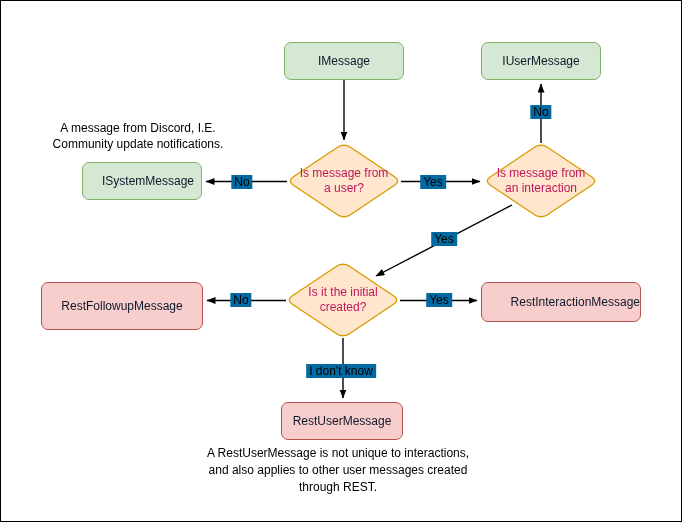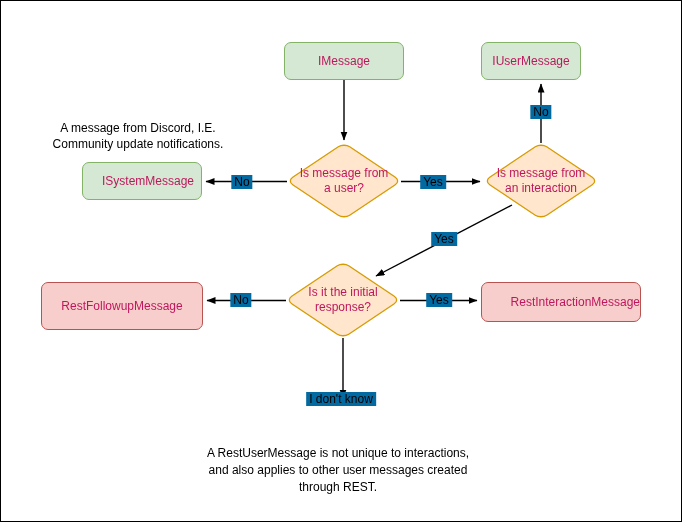--- a/index.html
+++ b/index.html
@@ -12,30 +12,30 @@
     font-family:"Liberation Sans", sans-serif;
     overflow:hidden;
   }
   svg.edges-layer { position:absolute; left:0; top:0; }
 
   .node {
     position:absolute;
     display:flex; align-items:center; justify-content:center;
     box-sizing:border-box;
     text-align:center;
-    font-size:12px; color:#be185d;
+    font-size:12px; color:#0f172a;
     border-radius:7px;
     border:1px solid #000;
     line-height:14px;
   }
   .node.green { background:#d5e8d4; border-color:#82b366; }
   .node.red   { background:#f8cecc; border-color:#b85450; }
 
   #node-imessage        { left:283px; top:41px;  width:120px; height:38px; }
-  #node-iusermessage    { left:480px; top:41px;  width:100px; height:38px; }
+  #node-iusermessage    { left:480px; top:41px;  width:120px; height:38px; }
   #node-isystemmessage  { left:81px;  top:161px; width:120px; height:38px;padding-left:12px; }
   #node-restfollowup    { left:40px;  top:281px; width:162px; height:48px; }
   #node-restinteraction { left:480px; top:281px; width:160px; height:40px;justify-content:flex-end; }
   #node-restuser        { left:280px; top:401px; width:122px; height:38px; }
 
   .decision-label {
     position:absolute;
     width:110px;
     transform:translate(-50%,-50%);
     text-align:center;
@@ -54,21 +54,21 @@
     padding:0 3px;
     font-size:12px; color:#000;
     white-space:nowrap;
   }
   #elbl-user-no        { left:241px; top:181px; }
   #elbl-user-yes       { left:432px; top:181px; }
   #elbl-interaction-no { left:540px; top:111px; }
   #elbl-interaction-yes{ left:443px; top:238px; }
   #elbl-initial-no     { left:240px; top:299px; }
   #elbl-initial-yes    { left:438px; top:299px; }
-  #elbl-initial-idk    { left:340px; top:370px;margin-top:28px; }
+  #elbl-initial-idk    { left:340px; top:370px; }
 
   .note {
     position:absolute;
     font-size:12px; color:#000;
     text-align:center;
     line-height:16px;
     white-space:pre-line;
   }
   #note-system   { left:42px;  top:119px; width:190px; }
   #note-restuser { left:177px; top:444px; width:320px; line-height:17px; }
@@ -107,27 +107,30 @@
   </div>
   <div class="node green" id="node-isystemmessage">
     <span>ISystemMessage</span>
   </div>
   <div class="node red" id="node-restfollowup">
     <span>RestFollowupMessage</span>
   </div>
   <div class="node red" id="node-restinteraction">
     <span>RestInteractionMessage</span>
   </div>
+  <div class="node red" id="node-restuser">
+    <span>RestUserMessage</span>
+  </div>
 
   <div class="decision-label" id="lbl-d1">Is message from
 a user?</div>
   <div class="decision-label" id="lbl-d2">Is message from
 an interaction</div>
   <div class="decision-label" id="lbl-d3">Is it the initial
-response?</div>
+created?</div>
 
   <span class="edge-label" id="elbl-user-no">No</span>
   <span class="edge-label" id="elbl-user-yes">Yes</span>
   <span class="edge-label" id="elbl-interaction-no">No</span>
   <span class="edge-label" id="elbl-interaction-yes">Yes</span>
   <span class="edge-label" id="elbl-initial-no">No</span>
   <span class="edge-label" id="elbl-initial-yes">Yes</span>
   <span class="edge-label" id="elbl-initial-idk">I don't know</span>
 
   <div class="note" id="note-restuser">A RestUserMessage is not unique to interactions,

